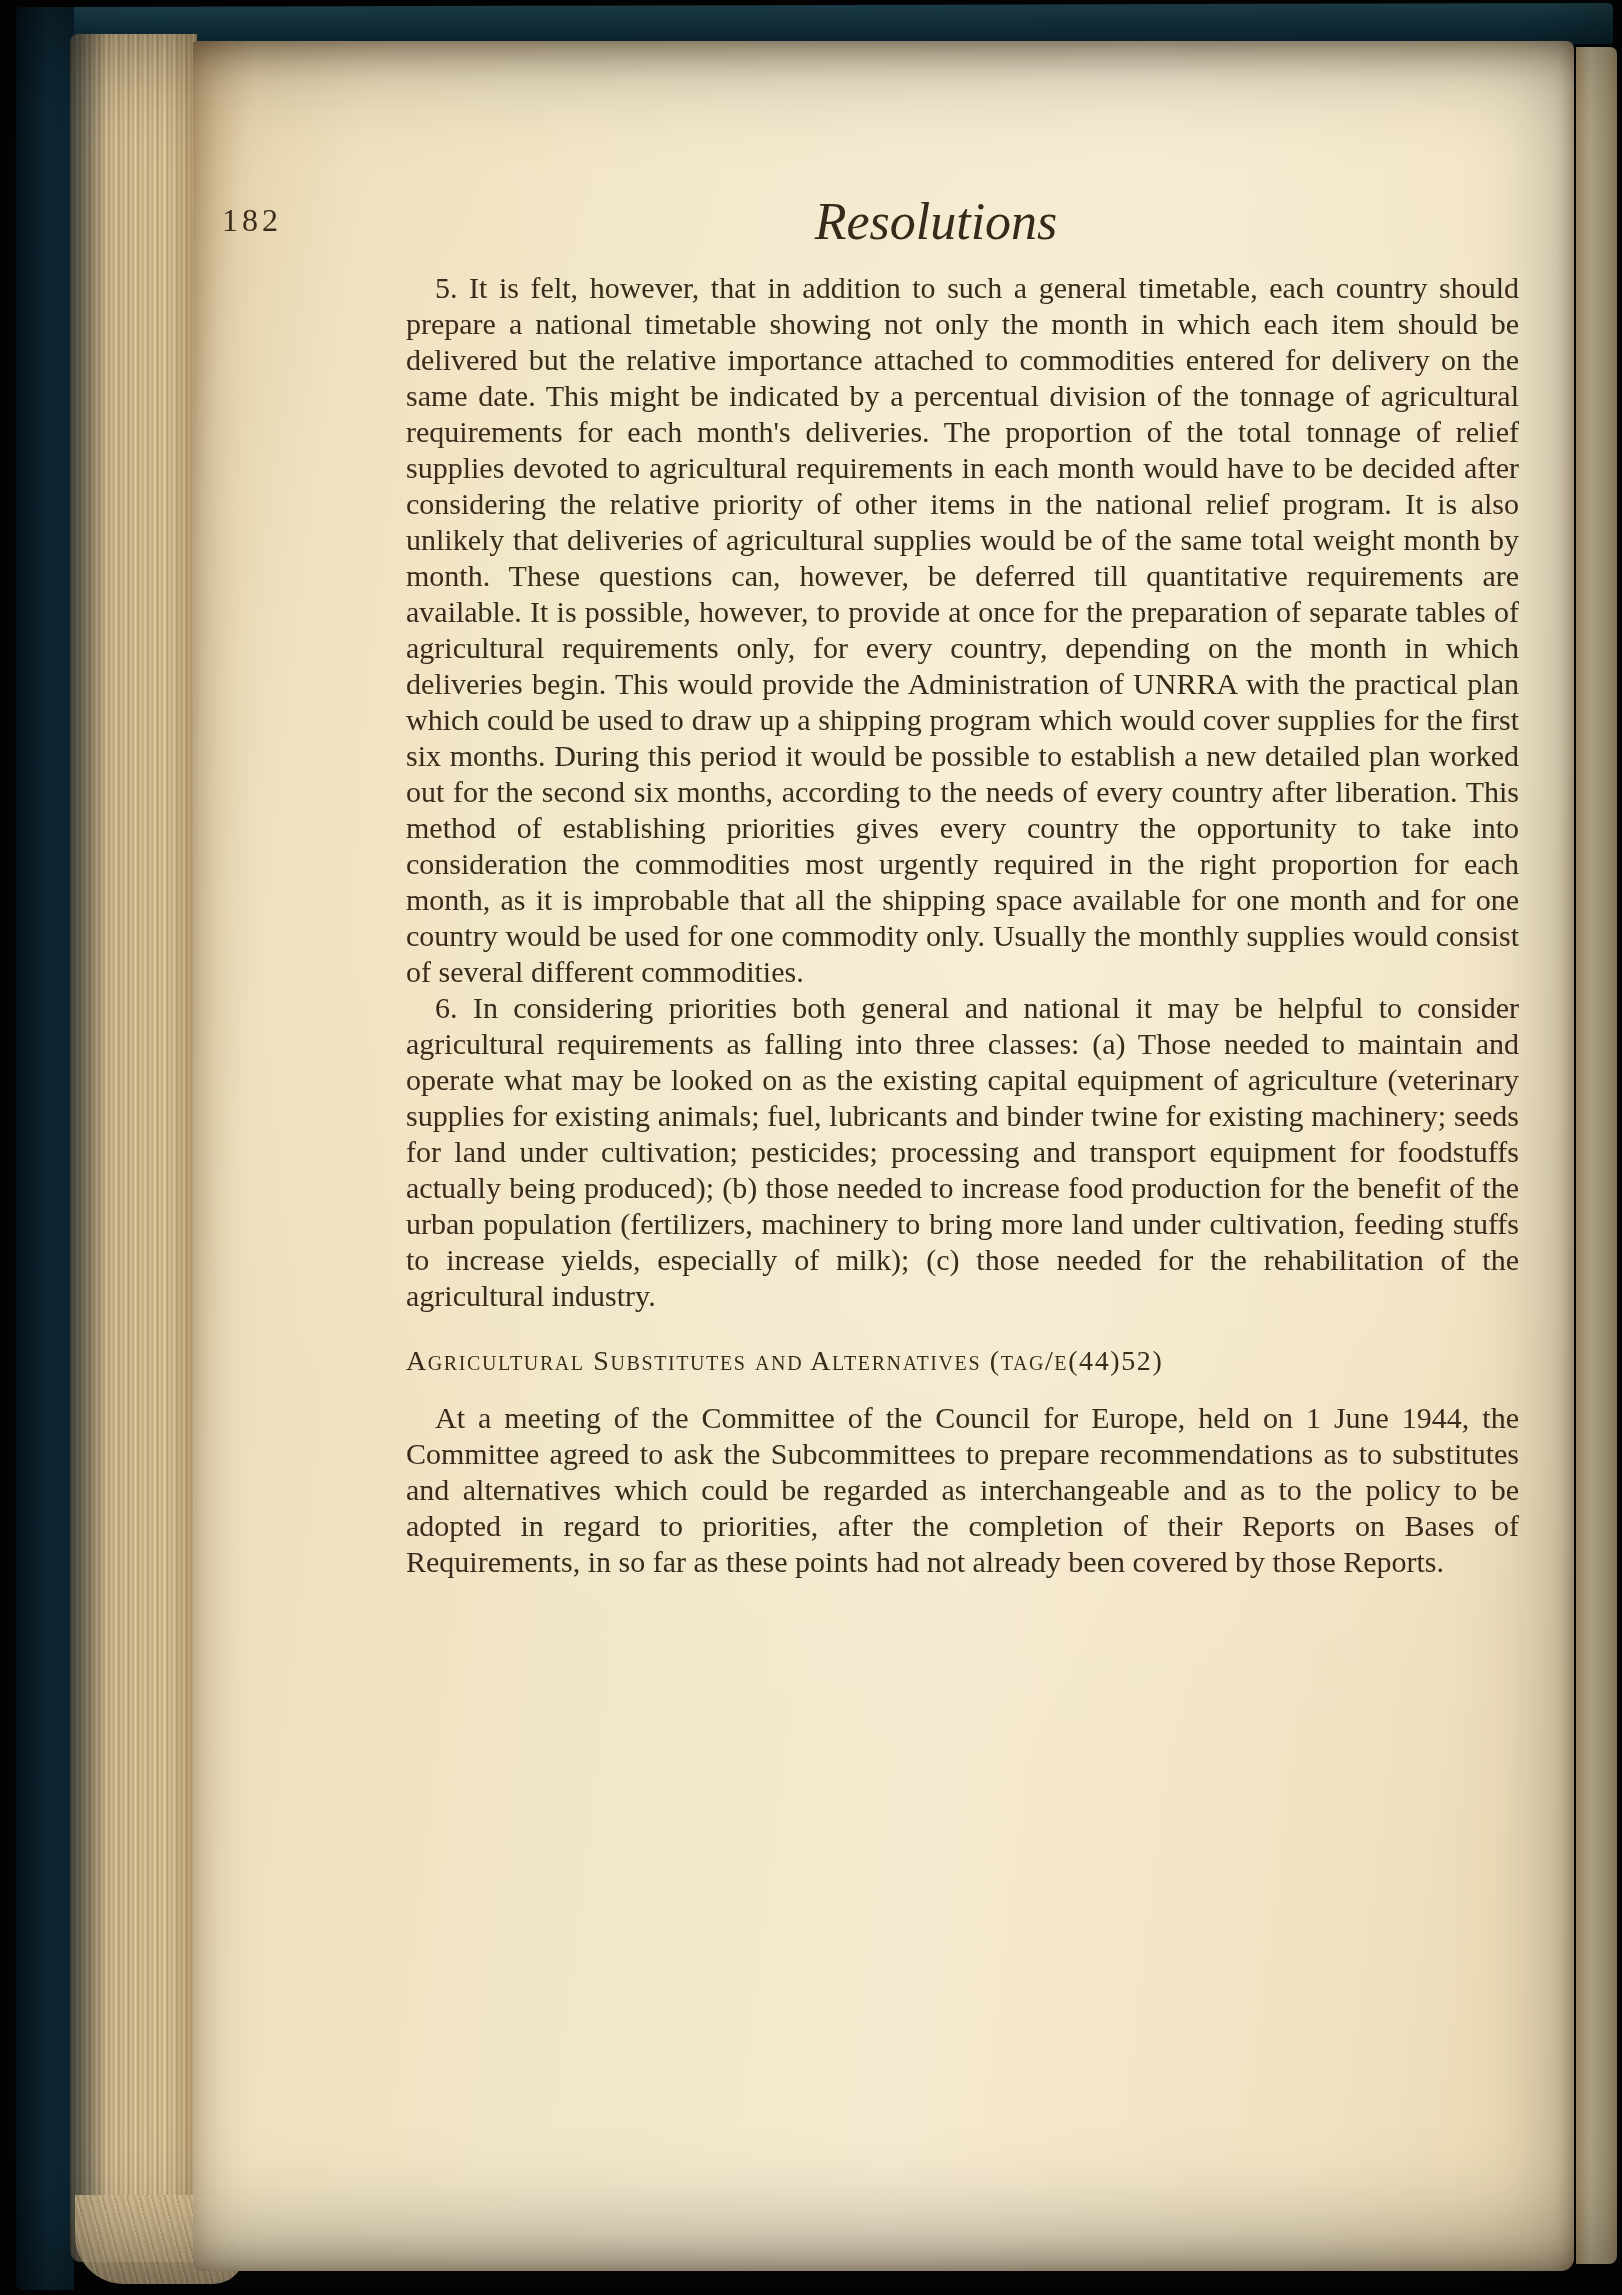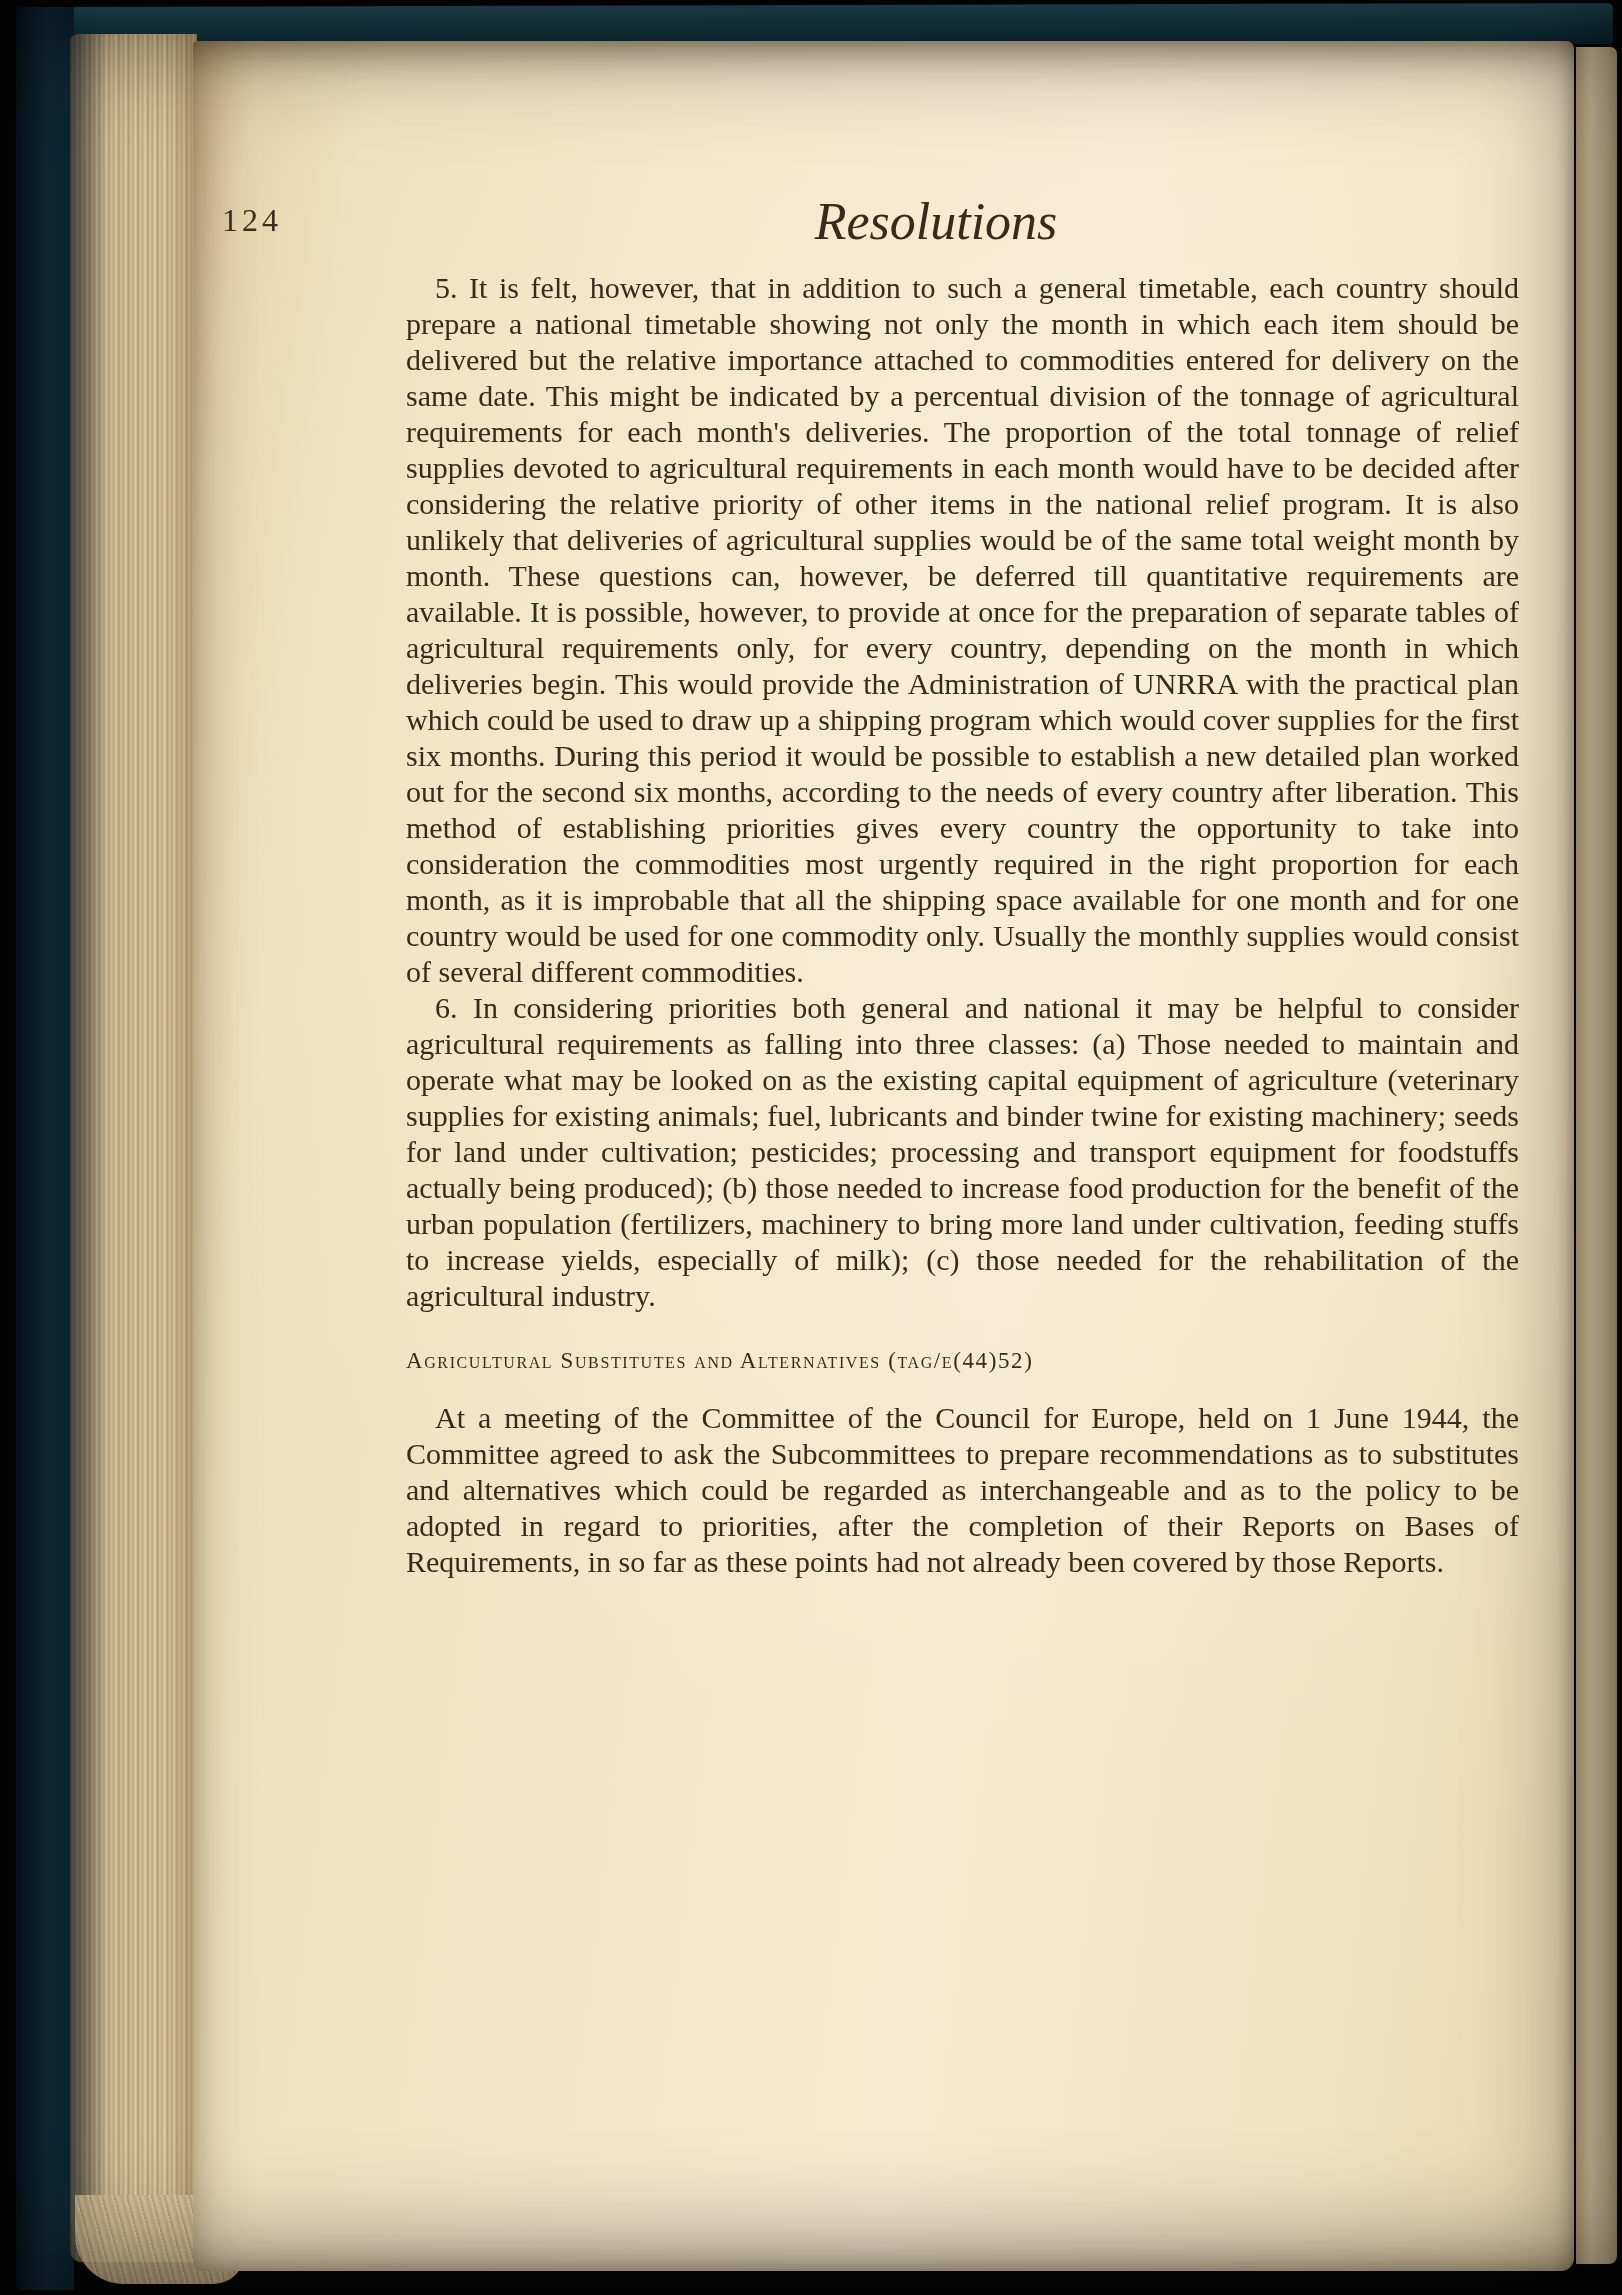--- a/index.html
+++ b/index.html
@@ -122,21 +122,21 @@
     -webkit-hyphens: auto;
   }
   .para {
     margin: 0;
     text-indent: 29px;
   }
   .section-heading {
     margin: 29px 0 21px 0;
     font-weight: normal;
     font-variant: small-caps;
-    font-size: 23px;
+    font-size: 28px;
     letter-spacing: 1.6px;
     color: #392b1b;
     text-align: left;
   }
   
   .vignette {
     position: absolute;
     left: 0; top: 0; right: 0; bottom: 0;
     pointer-events: none;
     box-shadow: inset 0 0 114px 29px rgba(0,0,0,0.55);
@@ -145,21 +145,21 @@
 </head>
 <body>
 
 <div class="photo">
   <div class="cover-top"></div>
   <div class="spine"></div>
   <div class="page-stack"></div>
   <div class="page-fan"></div>
 
   <div class="page">
-    <div class="folio">124</div>
+    <div class="folio">182</div>
     <div class="running-head">Resolutions</div>
 
     <div class="body" lang="en">
       <p class="para">5. It is felt, however, that in addition to such a general timetable, each country should prepare a national timetable showing not only the month in which each item should be delivered but the relative importance attached to commodities entered for delivery on the same date. This might be indicated by a percentual division of the tonnage of agricultural requirements for each month's deliveries. The proportion of the total tonnage of relief supplies devoted to agricultural requirements in each month would have to be decided after considering the relative priority of other items in the national relief program. It is also unlikely that deliveries of agricultural supplies would be of the same total weight month by month. These questions can, however, be deferred till quantitative requirements are available. It is possible, however, to provide at once for the preparation of separate tables of agricultural requirements only, for every country, depending on the month in which deliveries begin. This would provide the Administration of UNRRA with the practical plan which could be used to draw up a shipping program which would cover supplies for the first six months. During this period it would be possible to establish a new detailed plan worked out for the second six months, according to the needs of every country after liberation. This method of establishing priorities gives every country the opportunity to take into consideration the commodities most urgently required in the right proportion for each month, as it is improbable that all the shipping space available for one month and for one country would be used for one commodity only. Usually the monthly supplies would consist of several different commodities.</p>
       <p class="para">6. In considering priorities both general and national it may be helpful to consider agricultural requirements as falling into three classes: (a) Those needed to maintain and operate what may be looked on as the existing capital equipment of agriculture (veterinary supplies for existing animals; fuel, lubricants and binder twine for existing machinery; seeds for land under cultivation; pesticides; processing and transport equipment for foodstuffs actually being produced); (b) those needed to increase food production for the benefit of the urban population (fertilizers, machinery to bring more land under cultivation, feeding stuffs to increase yields, especially of milk); (c) those needed for the rehabilitation of the agricultural industry.</p>
       <h2 class="section-heading">Agricultural Substitutes and Alternatives (tag/e(44)52)</h2>
       <p class="para">At a meeting of the Committee of the Council for Europe, held on 1 June 1944, the Committee agreed to ask the Subcommittees to prepare recommendations as to substitutes and alternatives which could be regarded as interchangeable and as to the policy to be adopted in regard to priorities, after the completion of their Reports on Bases of Requirements, in so far as these points had not already been covered by those Reports.</p>
     </div>
   </div>
 

